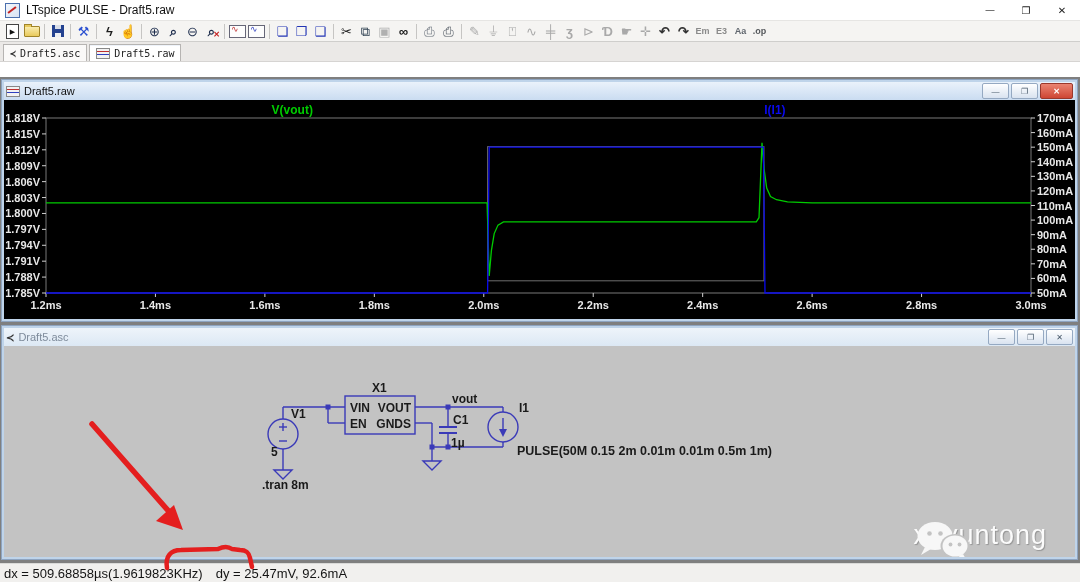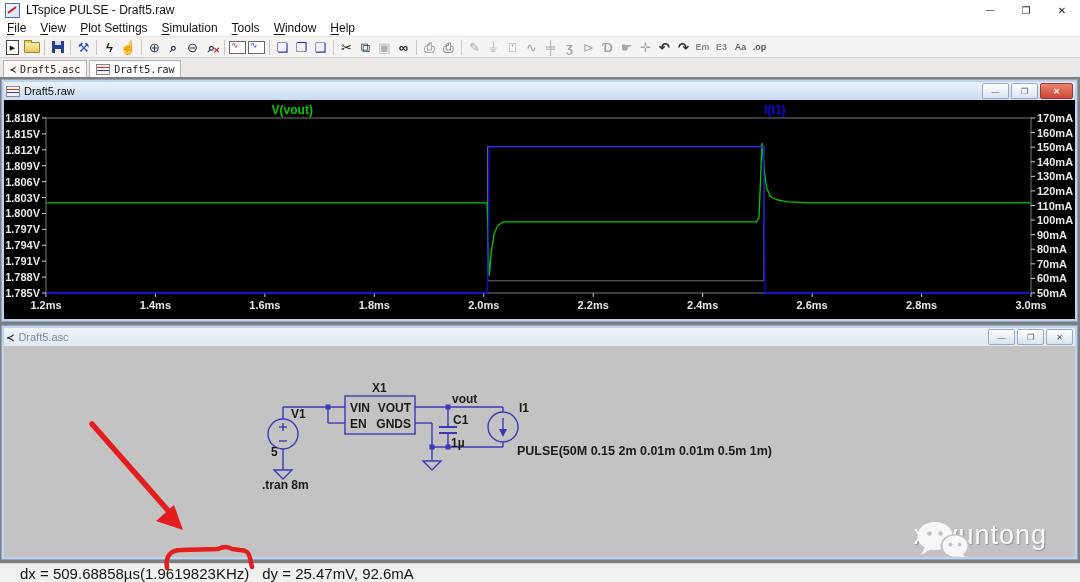--- a/index.html
+++ b/index.html
@@ -50,21 +50,21 @@
   .asc .child-title{background:linear-gradient(#eef4fa,#dce8f4);color:#7e8b9b;}
   .c-btn{width:25px;height:14px;border:1px solid #95a9c2;border-radius:2px;margin-left:2px;flex:none;
          background:linear-gradient(#ffffff,#d9e3f0);display:flex;align-items:center;justify-content:center;font-size:8px;color:#445566;}
   .c-btn.close-active{width:31px;background:linear-gradient(#ea8472,#ce4634);border-color:#9a382c;color:#fff;font-weight:bold;}
   .child-body{position:relative;overflow:hidden;}
   .raw .child-body{height:219px;background:#000;}
   .asc .child-body{height:211px;background:#c3c3c3;}
   .raw .child-body svg,.asc .child-body svg{position:absolute;left:0;top:0;}
   
   .statusbar{position:absolute;left:0;right:0;bottom:0;height:18px;background:#f1f0ee;border-top:1px solid #dadad8;
-             display:flex;align-items:center;font-size:15px;color:#141414;padding-left:20px;}
+             display:flex;align-items:center;font-size:13px;color:#141414;padding-left:4px;}
   .sb-dy{margin-left:13px;}
   
   .watermark{position:absolute;right:28px;bottom:6px;display:flex;align-items:center;gap:7px;}
   .wm-text{font-size:27px;color:#fbfbfb;text-shadow:1px 1px 1px rgba(110,110,110,.55);letter-spacing:1px;}
   
   .annot{position:absolute;left:0;top:0;z-index:60;pointer-events:none;}
 </style>
 </head>
 <body>
 
@@ -73,29 +73,20 @@
   <div class="titlebar">
     <span class="appicon"></span>
     <span>LTspice PULSE - Draft5.raw</span>
     <div class="win-ctrls" id="winctrls">
         <span class="win-btn" style="font-size: 9px;">—</span>
         <span class="win-btn">❐</span>
         <span class="win-btn">✕</span>
       </div>
   </div>
 
-  <div class="menubar" id="menubar">
-      <span class="menu-item"><u>F</u>ile</span>
-      <span class="menu-item"><u>V</u>iew</span>
-      <span class="menu-item"><u>P</u>lot Settings</span>
-      <span class="menu-item"><u>S</u>imulation</span>
-      <span class="menu-item"><u>T</u>ools</span>
-      <span class="menu-item"><u>W</u>indow</span>
-      <span class="menu-item"><u>H</u>elp</span>
-    </div>
 
   <div class="toolbar" id="toolbar">
       <span class="tbi">
         <span class="ic-newfile">▶</span>
       </span>
       <span class="tbi">
         <span class="ic-folder"></span>
       </span>
       <span class="tb-sep"></span>
       <span class="tbi">

